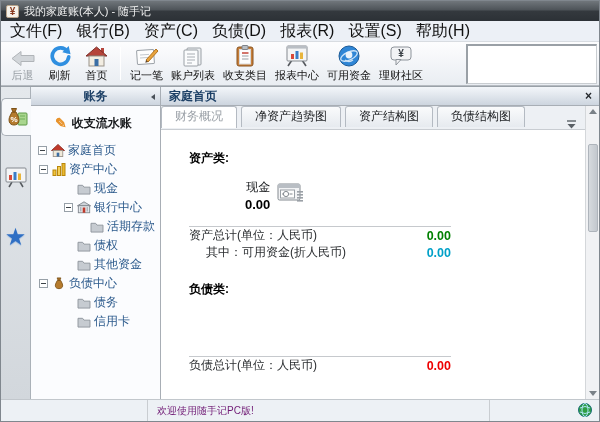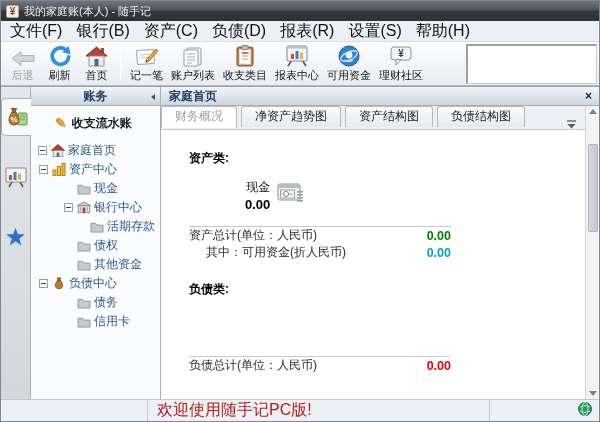--- a/index.html
+++ b/index.html
@@ -80,21 +80,21 @@
   .val.green { color:#008000; } .val.cyan { color:#00a0c8; } .val.red { color:#ee0000; }
 
   
   .scrollbar { width:14px; flex:none; background:#f1f2f4; border-left:1px solid #d4d7da; display:flex; flex-direction:column; align-items:center; padding:3px 0; }
   .sb-up, .sb-down { width:0; height:0; border-left:4px solid transparent; border-right:4px solid transparent; }
   .sb-up { border-bottom:5px solid #7a8187; }
   .sb-down { border-top:5px solid #7a8187; margin-top:auto; }
   .sb-thumb { width:10px; height:88px; margin-top:30px; background:linear-gradient(to right,#d6dade,#c3c8ce); border:1px solid #aeb4bb; border-radius:2px; }
 
   
-  .statusbar { height:22px; flex:none; display:flex; align-items:center; background:#edf1f5; border-top:1px solid #c2c7cc; font-size:16px; color:#b91c1c; }
+  .statusbar { height:22px; flex:none; display:flex; align-items:center; background:#edf1f5; border-top:1px solid #c2c7cc; font-size:10px; color:#701a75; }
   .sb-left { width:147px; align-self:stretch; border-right:1px solid #c9cdd1; }
   .sb-msg { padding-left:9px; flex:1; }
   .sb-right { width:110px; align-self:stretch; border-left:1px solid #c9cdd1; display:flex; align-items:center; justify-content:flex-end; padding-right:7px; }
 </style>
 </head>
 <body>
 
 <div class="window">
 
   <div class="titlebar">

